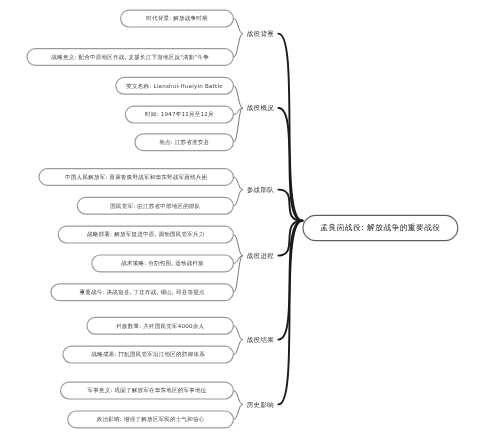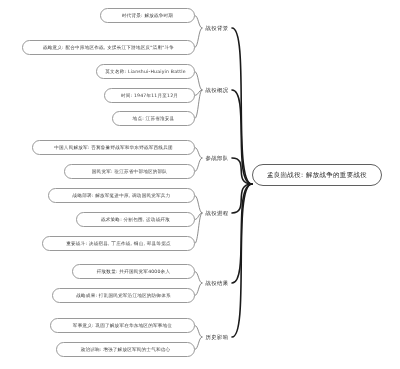--- a/index.html
+++ b/index.html
@@ -81,21 +81,21 @@
       <path d="M 195 243.5 C 198.5 243.5, 198.5 213, 202 213" fill="none" stroke="#707070" stroke-width="0.8" stroke-linecap="round"></path>
       <path d="M 232 283 C 250 283, 232 184, 252 184" fill="none" stroke="#1a1a1a" stroke-width="1.6" stroke-linecap="round"></path>
       <path d="M 195 271.5 C 198.5 271.5, 198.5 283, 202 283" fill="none" stroke="#707070" stroke-width="0.8" stroke-linecap="round"></path>
       <path d="M 195 295.5 C 198.5 295.5, 198.5 283, 202 283" fill="none" stroke="#707070" stroke-width="0.8" stroke-linecap="round"></path>
       <path d="M 232 337 C 250 337, 232 184, 252 184" fill="none" stroke="#1a1a1a" stroke-width="1.6" stroke-linecap="round"></path>
       <path d="M 195 325.5 C 198.5 325.5, 198.5 337, 202 337" fill="none" stroke="#707070" stroke-width="0.8" stroke-linecap="round"></path>
       <path d="M 195 349.5 C 198.5 349.5, 198.5 337, 202 337" fill="none" stroke="#707070" stroke-width="0.8" stroke-linecap="round"></path>
     </svg>
 
   <div id="nodes">
-      <div class="node root" style="left: 252px; top: 164px; width: 130px; height: 22px;">孟良崮战役: 解放战争的重要战役</div>
+      <div class="node root" style="left: 252px; top: 179px; width: 130px; height: 22px;">孟良崮战役: 解放战争的重要战役</div>
       <div class="node branch" style="left: 202px; top: 22px; width: 30px; height: 12px;">战役背景</div>
       <div class="node leaf" style="left: 100px; top: 8px; width: 95px; height: 15px;">时代背景: 解放战争时期</div>
       <div class="node leaf" style="left: 22px; top: 40px; width: 173px; height: 15px;">战略意义: 配合中原地区作战, 支援长江下游地区反"清剿"斗争</div>
       <div class="node branch" style="left: 202px; top: 84px; width: 30px; height: 12px;">战役概况</div>
       <div class="node leaf" style="left: 96px; top: 64px; width: 99px; height: 15px;">英文名称: Lianshui-Huaiyin Battle</div>
       <div class="node leaf" style="left: 104px; top: 88px; width: 91px; height: 15px;">时间: 1947年11月至12月</div>
       <div class="node leaf" style="left: 112px; top: 111px; width: 83px; height: 15px;">地点: 江苏省淮安县</div>
       <div class="node branch" style="left: 202px; top: 152px; width: 30px; height: 12px;">参战部队</div>
       <div class="node leaf" style="left: 32px; top: 140px; width: 163px; height: 15px;">中国人民解放军: 晋冀鲁豫野战军和华东野战军西线兵团</div>
       <div class="node leaf" style="left: 64px; top: 164px; width: 131px; height: 15px;">国民党军: 驻江苏省中部地区的部队</div>

